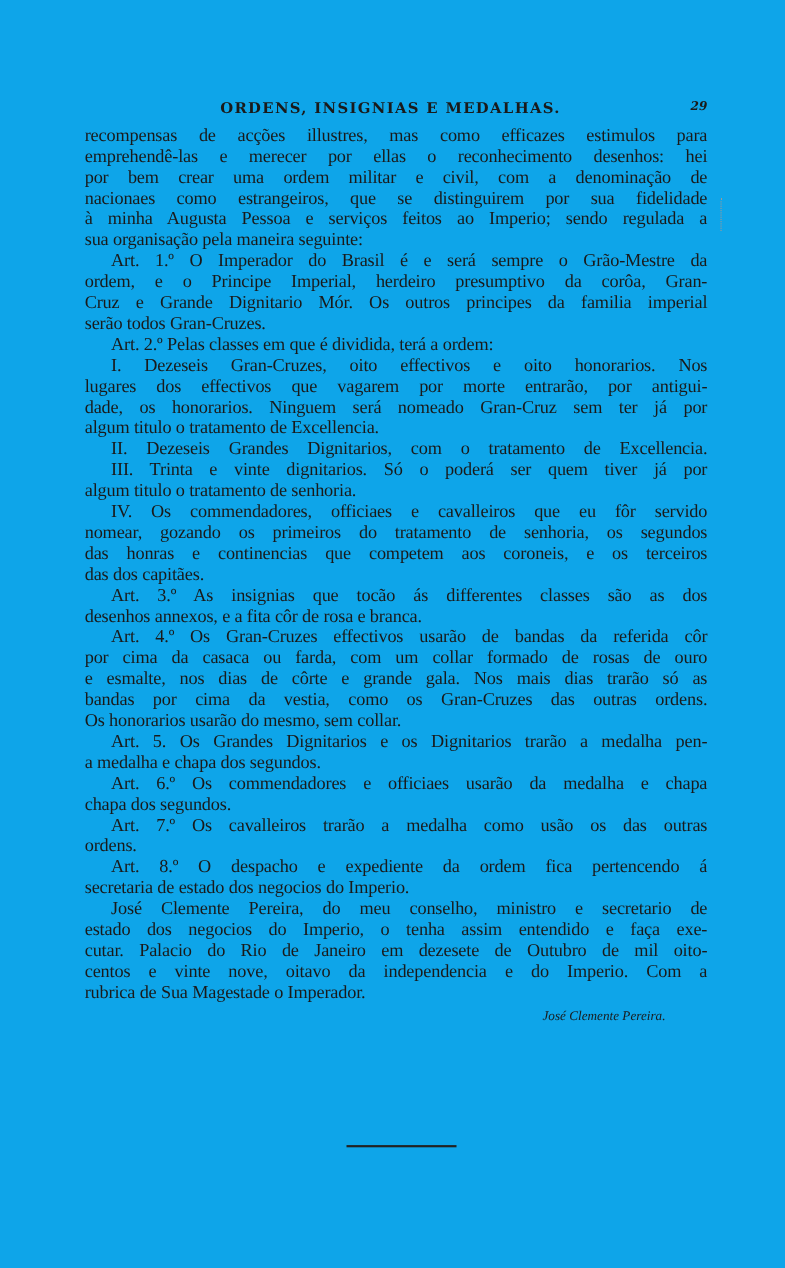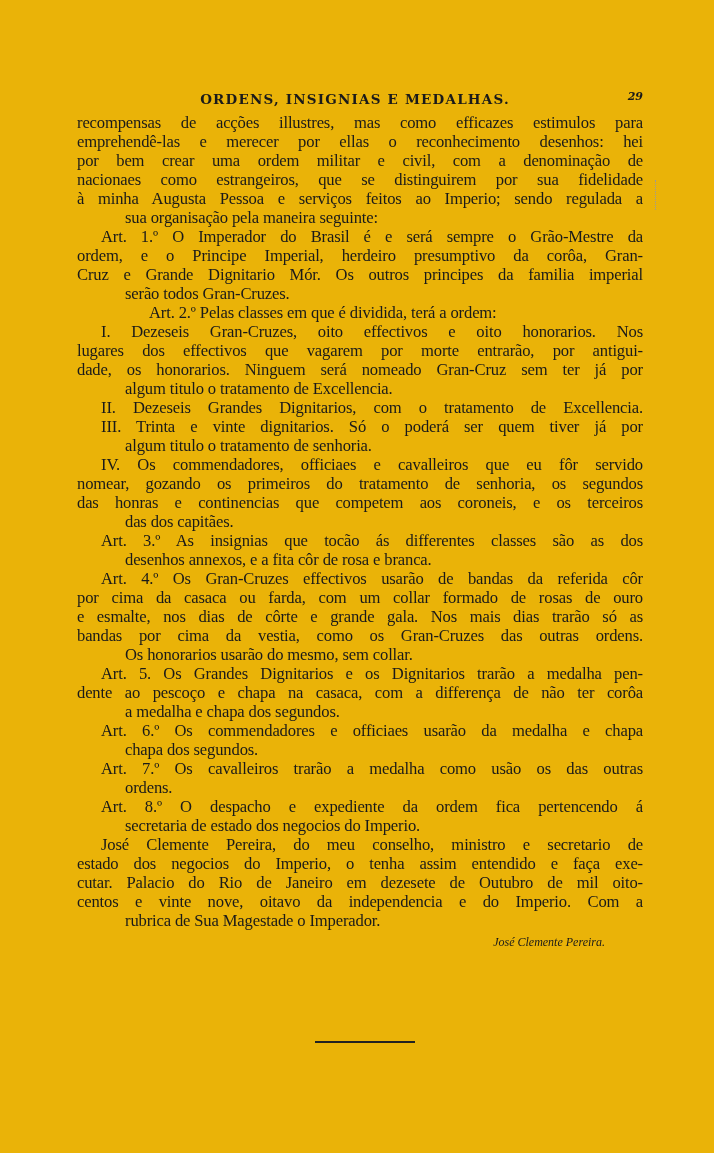--- a/index.html
+++ b/index.html
@@ -1,19 +1,19 @@
 <!DOCTYPE html>
 <html><head>
 <meta charset="utf-8">
 <style>
   html, body { margin: 0; padding: 0; background: #ffffff; }
   body { width: 714px; height: 1153px; position: relative; overflow: hidden; }
   .page {
     position: absolute; left: 0; top: 0; width: 714px; height: 1153px;
-    background: #eab308; color: #1a1a1a;
+    background: #0ea5e9; color: #1a1a1a;
     font-family: "Liberation Serif", "DejaVu Serif", serif;
   }
   .running-head {
     position: absolute; left: 77px; top: 88px; width: 566px; height: 22px;
   }
   .running-title {
     position: absolute; left: 0; right: 0; text-align: center;
     font-family: "DejaVu Serif", "Liberation Serif", serif;
     font-weight: bold; font-size: 13.5px; letter-spacing: 1.2px;
     top: 3px; padding-right: 10px;
@@ -23,21 +23,21 @@
     font-family: "DejaVu Serif", serif; font-weight: bold; font-size: 11px; font-style: italic;
   }
   .body-text {
     position: absolute; left: 77px; top: 113px; width: 566px;
   }
   .line {
     height: 19px; line-height: 19px; font-size: 16.6px;
     white-space: nowrap; text-align: justify; text-align-last: justify;
     letter-spacing: -0.15px;
   }
-  .line.last { text-align-last: left; margin-left: 48px; }
+  .line.last { text-align-last: left; }
   .line.indent { padding-left: 24px; }
   .sig {
     height: 24px; line-height: 24px; font-size: 12px; font-style: italic;
     text-align: right; padding-right: 38px; white-space: nowrap;
   }
   .rule {
     position: absolute; left: 315px; top: 1041px; width: 100px; height: 2px;
     background: #222;
   }
   .edge-mark {
@@ -82,21 +82,20 @@
       <div class="line">das honras e continencias que competem aos coroneis, e os terceiros</div>
       <div class="line last">das dos capitães.</div>
       <div class="line indent">Art. 3.º As insignias que tocão ás differentes classes são as dos</div>
       <div class="line last">desenhos annexos, e a fita côr de rosa e branca.</div>
       <div class="line indent">Art. 4.º Os Gran-Cruzes effectivos usarão de bandas da referida côr</div>
       <div class="line">por cima da casaca ou farda, com um collar formado de rosas de ouro</div>
       <div class="line">e esmalte, nos dias de côrte e grande gala. Nos mais dias trarão só as</div>
       <div class="line">bandas por cima da vestia, como os Gran-Cruzes das outras ordens.</div>
       <div class="line last">Os honorarios usarão do mesmo, sem collar.</div>
       <div class="line indent">Art. 5. Os Grandes Dignitarios e os Dignitarios trarão a medalha pen-</div>
-      <div class="line">dente ao pescoço e chapa na casaca, com a differença de não ter corôa</div>
       <div class="line last">a medalha e chapa dos segundos.</div>
       <div class="line indent">Art. 6.º Os commendadores e officiaes usarão da medalha e chapa</div>
       <div class="line last">chapa dos segundos.</div>
       <div class="line indent">Art. 7.º Os cavalleiros trarão a medalha como usão os das outras</div>
       <div class="line last">ordens.</div>
       <div class="line indent">Art. 8.º O despacho e expediente da ordem fica pertencendo á</div>
       <div class="line last">secretaria de estado dos negocios do Imperio.</div>
       <div class="line indent">José Clemente Pereira, do meu conselho, ministro e secretario de</div>
       <div class="line">estado dos negocios do Imperio, o tenha assim entendido e faça exe-</div>
       <div class="line">cutar. Palacio do Rio de Janeiro em dezesete de Outubro de mil oito-</div>

